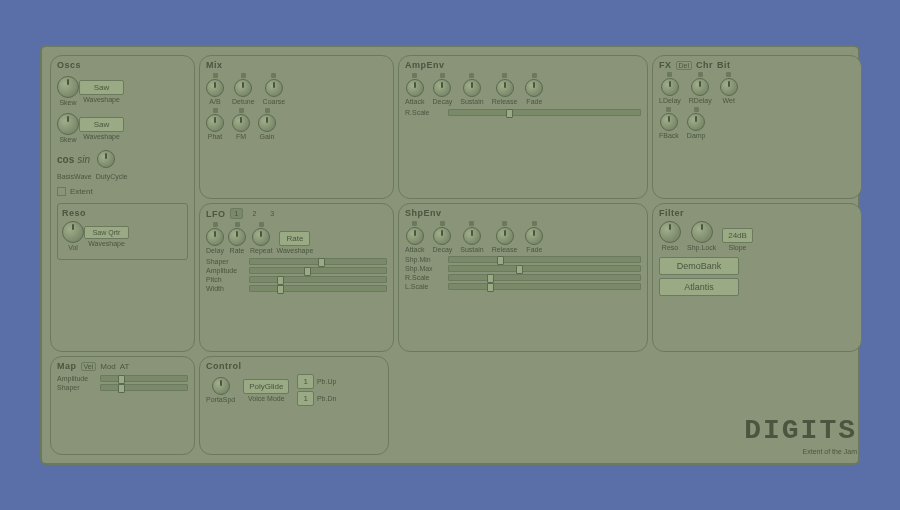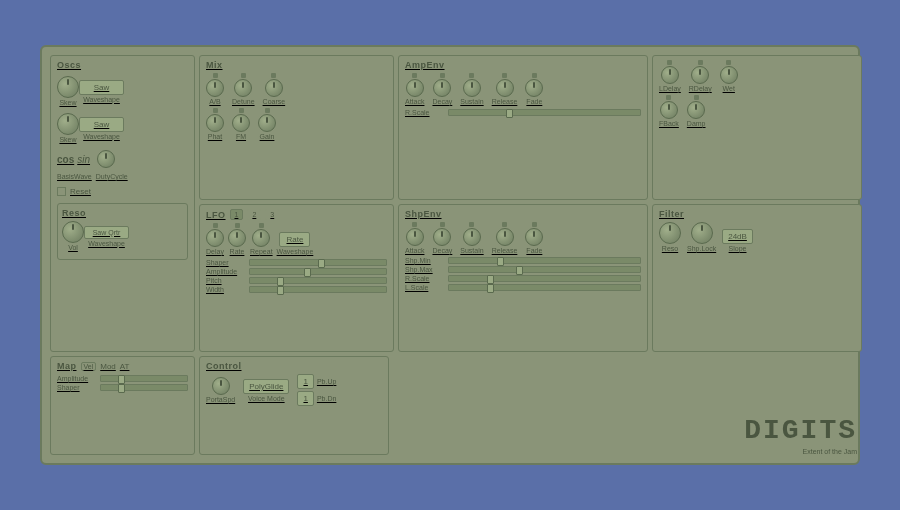--- a/index.html
+++ b/index.html
@@ -21,25 +21,24 @@
       height: 420px;
       padding: 8px;
       position: relative;
       display: grid;
       grid-template-columns: 145px 195px 250px 210px;
       grid-template-rows: auto auto auto;
       gap: 4px;
     }
     .panel {
       border: 1px solid #6b7a5e;
-      border-radius: 3px;
+      border-radius: 12px;
       padding: 4px 6px;
       background: #8a9478;
       position: relative;
-      text-decoration: underline;
     }
     .panel-label {
       font-size: 9px;
       color: #4a5640;
       font-weight: bold;
       margin-bottom: 3px;
       letter-spacing: 0.5px;
     }
     .knob-group {
       display: flex;
@@ -286,21 +285,21 @@
       <span class="sin-text">sin</span>
       <div class="knob knob-sm" style="margin-left:4px;"></div>
     </div>
     <div style="display:flex; gap:4px; margin-bottom:2px;">
       <div class="knob-label">BasisWave</div>
       <div class="knob-label">DutyCycle</div>
     </div>
 
     <div style="display:flex; align-items:center; gap:4px; margin-top:2px;">
       <div class="checkbox"></div>
-      <div class="knob-label" style="font-size:8px;">Reset</div>
+      <div class="knob-label" style="font-size:8px;">Extent</div>
     </div>
 
     <div style="border: 1px solid #6b7a5e; border-radius:3px; padding:4px; margin-top:4px;">
       <div class="panel-label">Reso</div>
       <div class="osc-row">
         <div class="knob-group">
           <div class="knob"></div>
           <div class="knob-label">Vol</div>
         </div>
         <div class="knob-group">
@@ -380,20 +379,26 @@
     </div>
     <div class="slider-row" style="margin-top:4px;">
       <div class="slider-label">R.Scale</div>
       <div class="slider-track">
         <div class="slider-thumb" style="left:30%;"></div>
       </div>
     </div>
   </div>
 
   <div class="panel fx-panel">
+    <div style="display:flex; align-items:center; gap:4px; margin-bottom:2px;">
+      <span class="panel-label" style="margin-bottom:0;">FX</span>
+      <span class="del-badge">Del</span>
+      <span class="panel-label" style="margin-bottom:0;">Chr</span>
+      <span class="panel-label" style="margin-bottom:0;">Bit</span>
+    </div>
     <div class="knob-row">
       <div class="knob-group">
         <div class="indicator"></div>
         <div class="knob knob-sm"></div>
         <div class="knob-label">LDelay</div>
       </div>
       <div class="knob-group">
         <div class="indicator"></div>
         <div class="knob knob-sm"></div>
         <div class="knob-label">RDelay</div>
@@ -536,20 +541,24 @@
         <div class="knob-label">Reso</div>
       </div>
       <div class="knob-group">
         <div class="knob"></div>
         <div class="knob-label">Shp.Lock</div>
       </div>
       <div class="knob-group">
         <div class="btn">24dB</div>
         <div class="knob-label">Slope</div>
       </div>
+    </div>
+    <div style="margin-top:4px;">
+      <div class="btn btn-wide" style="margin-bottom:3px; width:80px; text-align:center;">DemoBank</div>
+      <div class="btn btn-wide" style="width:80px; text-align:center;">Atlantis</div>
     </div>
   </div>
 
   <div class="section-bottom">
 
     <div class="panel" style="flex: 0 0 145px;">
       <div style="display:flex; align-items:center; gap:4px; margin-bottom:4px;">
         <span class="panel-label" style="margin-bottom:0;">Map</span>
         <span class="del-badge">Vel</span>
         <span class="knob-label" style="font-size:8px;">Mod</span>

